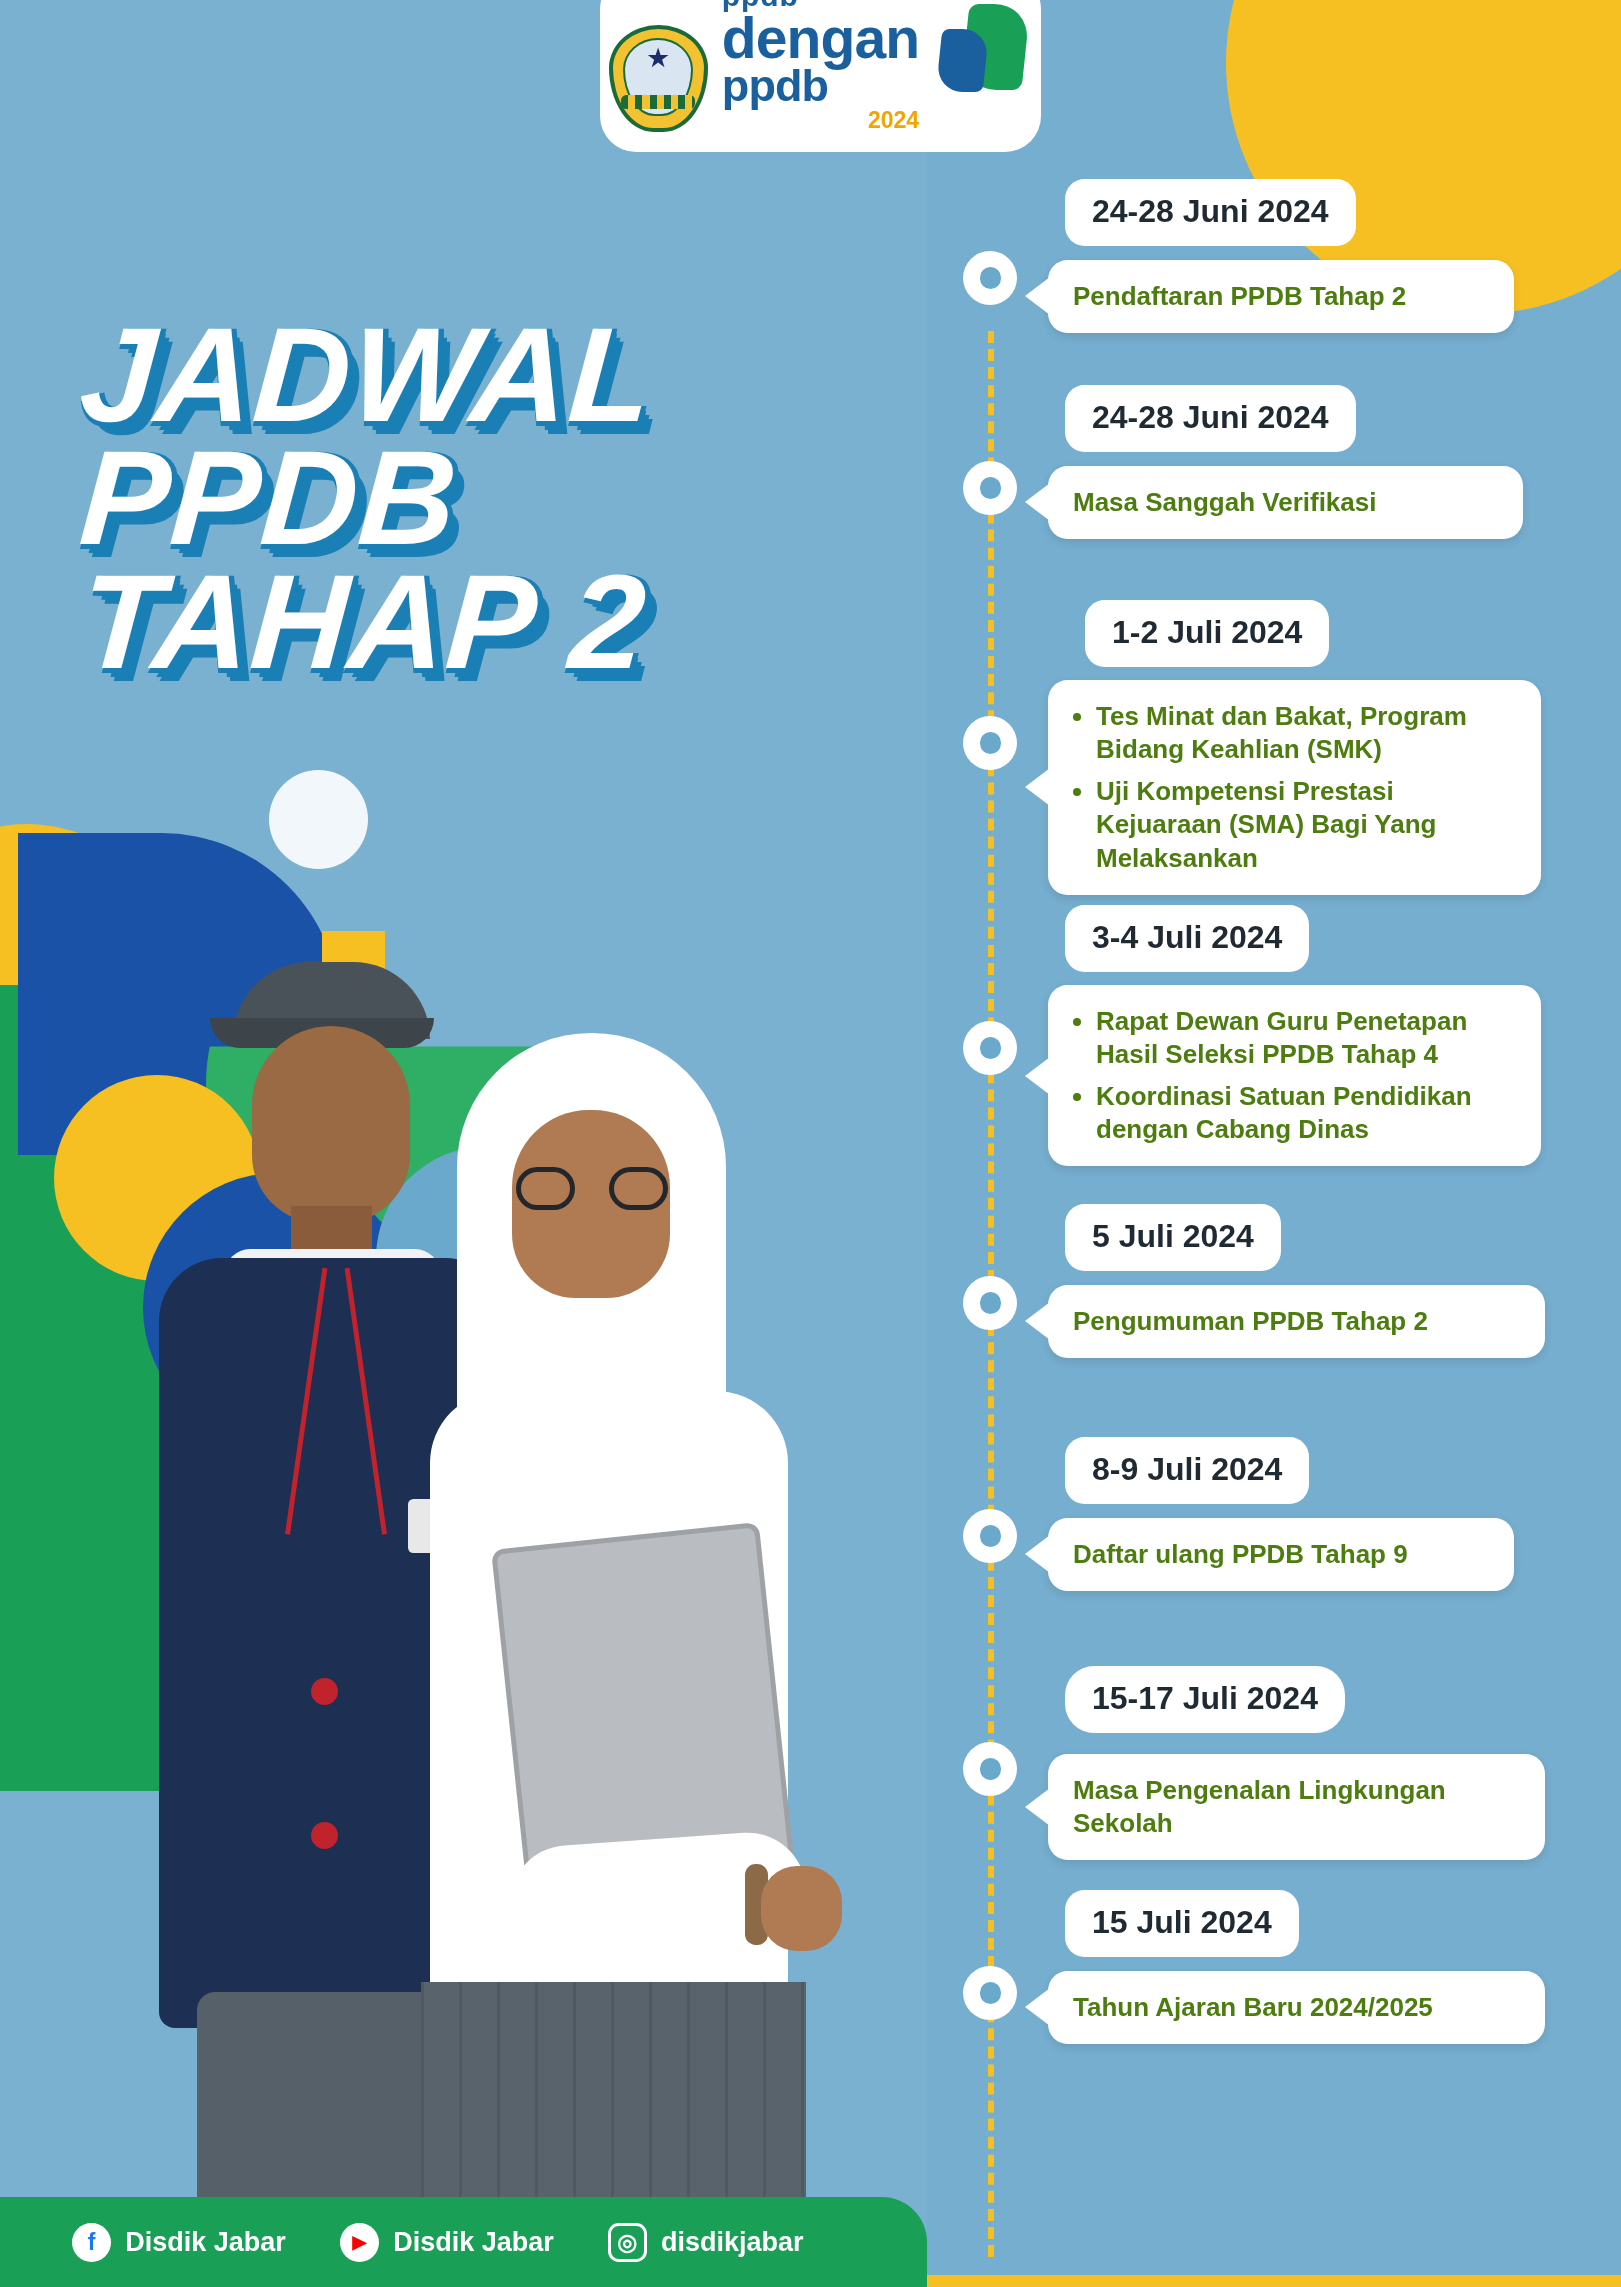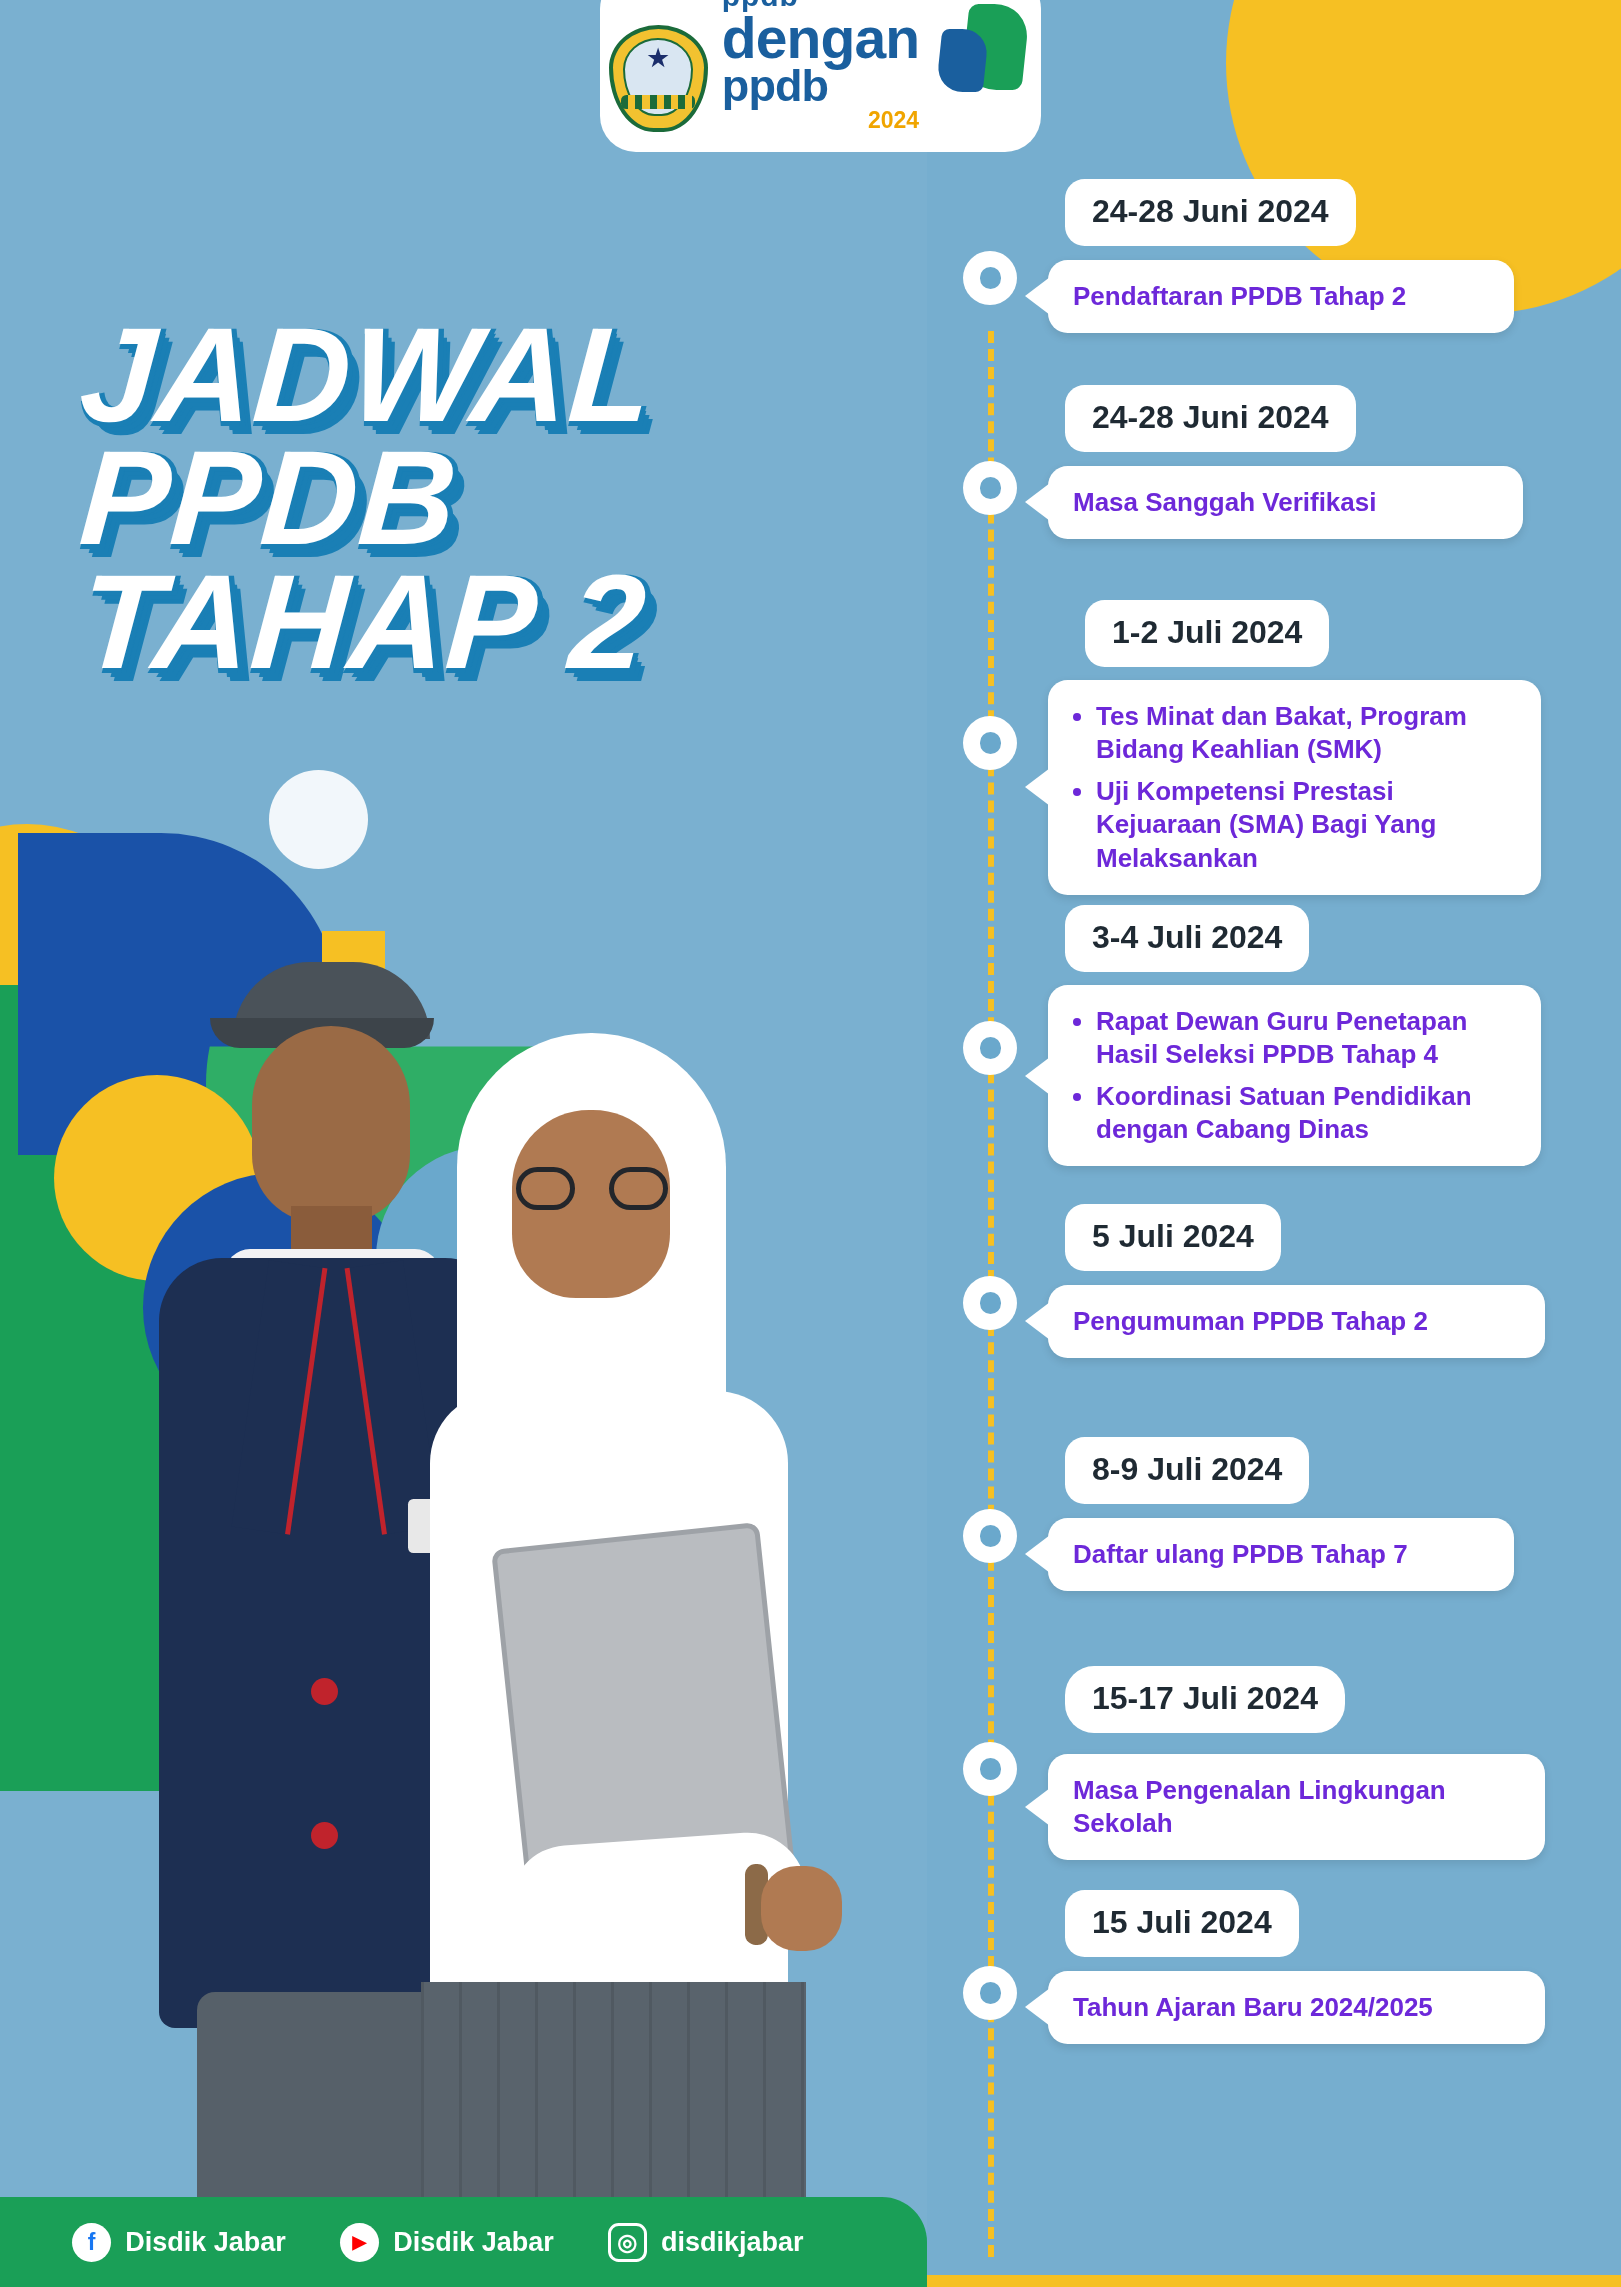--- a/index.html
+++ b/index.html
@@ -455,21 +455,21 @@
     border-radius: 19.7px;
     padding: 14.3px 27px 16px 27px;
     white-space: nowrap;
   }
   .tl-card {
     position: absolute;
     background: #ffffff;
     border-radius: 19.7px;
     padding: 19.7px 25px;
     box-sizing: border-box;
-    color: #6d28d9;
+    color: #4d7c0f;
     font-weight: bold;
     font-size: 26px;
     line-height: 1.28;
     box-shadow: 0 3.6px 9px rgba(0,0,0,.10);
   }
   .tl-card:before {
     content: "";
     position: absolute;
     left: -23px; top: 50%;
     transform: translateY(-50%);
@@ -663,21 +663,21 @@
       <div>Pengumuman PPDB Tahap 2</div>
     </div>
   </div>
 
   <div class="tl-item" style="top:1258px;">
     <div class="tl-dot" style="top:27px;">
         <i></i>
       </div>
     <div class="tl-date" style="left:116px; top:-45px;">8-9 Juli 2024</div>
     <div class="tl-card" style="left:99px; top:36px; width:466px;">
-      <div>Daftar ulang PPDB Tahap 7</div>
+      <div>Daftar ulang PPDB Tahap 9</div>
     </div>
   </div>
 
   <div class="tl-item" style="top:1487px;">
     <div class="tl-dot" style="top:31px;">
         <i></i>
       </div>
     <div class="tl-date" style="left:116px; top:-45px;border-radius:29px;">15-17 Juli 2024</div>
     <div class="tl-card" style="left:99px; top:43px; width:497px;">
       <div>Masa Pengenalan Lingkungan Sekolah</div>

